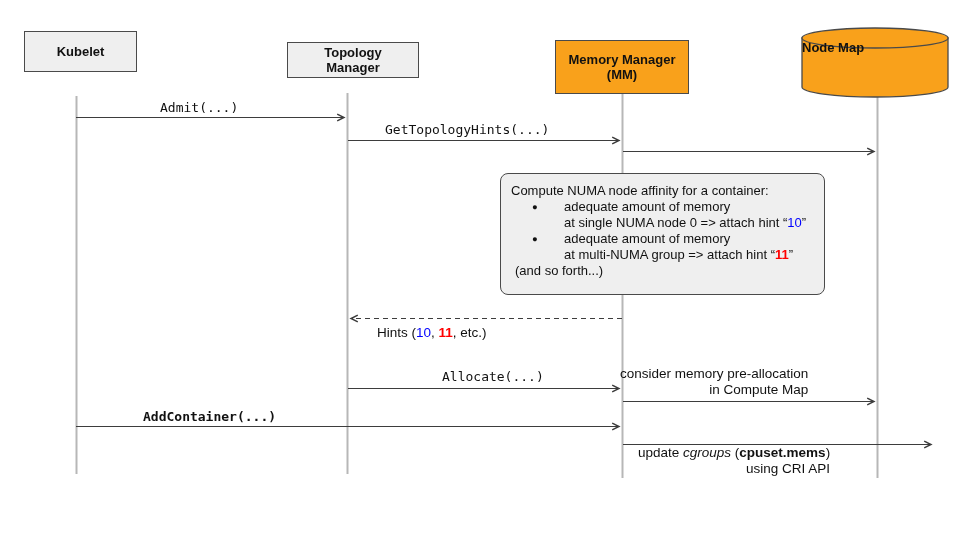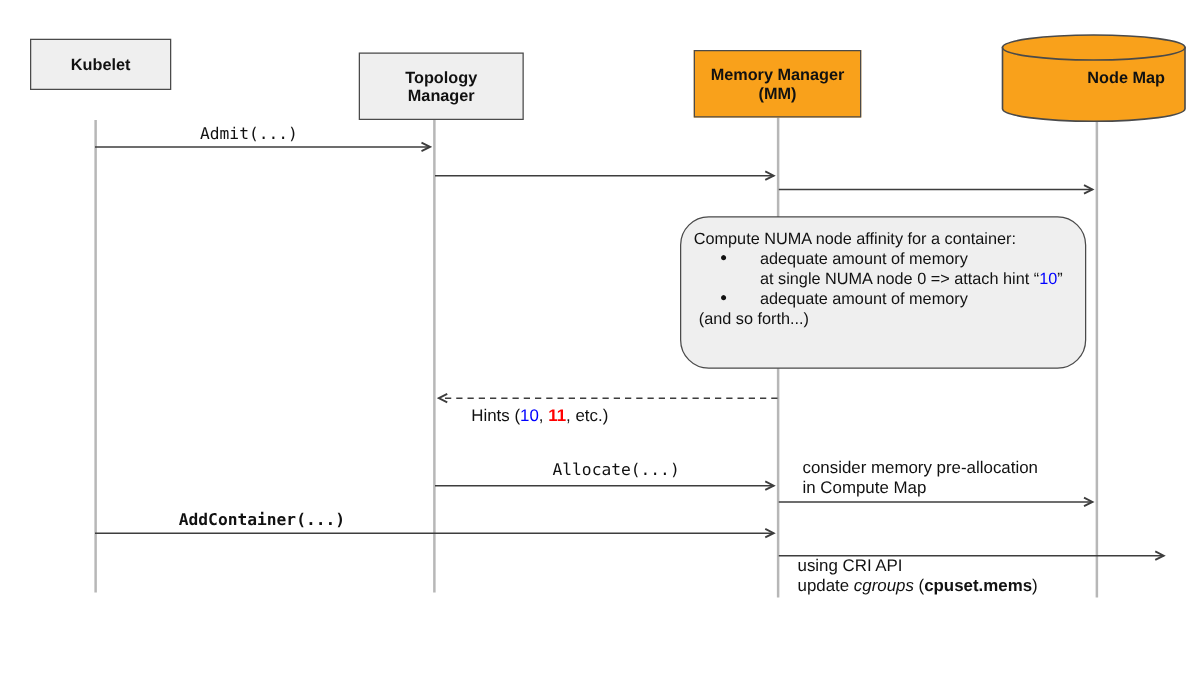--- a/index.html
+++ b/index.html
@@ -18,34 +18,34 @@
   .actor-box {
     position:absolute; box-sizing:border-box;
     border:1.2px solid var(--border-dark,#4A4A4A);
     display:flex; flex-direction:column; align-items:center; justify-content:center;
     text-align:center; font-weight:bold; font-size:13px; line-height:15.5px;
   }
   .gray-fill   { background:var(--box-fill-gray,#EFEFEF); }
   .orange-fill { background:var(--orange,#F9A11B); }
 
   .cyl-label {
-    position:absolute; left:802px; top:54px; width:130px; text-align:right;
+    position:absolute; left:802px; top:40px; width:130px; text-align:left;
     font-weight:bold; font-size:13px; line-height:15.5px;
   }
 
-  .label { position:absolute; white-space:nowrap; font-size:13.5px; line-height:15.5px; }
+  .label { position:absolute; white-space:nowrap; font-size:13.5px; line-height:15.5px;text-align:right; }
   .mono  { font-family:"DejaVu Sans Mono","Liberation Mono",monospace; font-size:13px; }
 
   .hint-blue { color:var(--hint-blue,#0000FF); font-weight:normal; }
   .hint-red  { color:var(--hint-red,#FF0000);  font-weight:bold; }
 
   .note {
-    position:absolute; left:544px; top:173px; width:325px; height:122px;
+    position:absolute; left:500px; top:173px; width:325px; height:122px;
     box-sizing:border-box; background:var(--box-fill-gray,#EFEFEF);
-    border:1.3px solid var(--border-dark,#4A4A4A); border-radius:23px;
+    border:1.3px solid var(--border-dark,#4A4A4A); border-radius:8px;
     font-size:13px; line-height:16px; padding:9px 10px 0 10px;
   }
   .note .row { display:flex; }
   .note .dot { flex:0 0 53px; box-sizing:border-box; padding-left:21px; font-size:9.5px; line-height:16px; }
   .note .footer { margin-left:4px; }
 </style>
 </head>
 <body>
 
 <div class="canvas">
@@ -74,67 +74,69 @@
     <g>
       <path class="cyl" d="M802,38 L802,87 A73,10 0 0 0 948,87 L948,38 Z"></path>
       <ellipse class="cyl" cx="875" cy="38" rx="73" ry="10"></ellipse>
     </g>
   </svg>
 
   <div class="actor-box gray-fill" style="left:24px; top:31px; width:113px; height:41px;justify-content:center;">
     <div>Kubelet</div>
   </div>
 
-  <div class="actor-box gray-fill" style="left:287px; top:42px; width:132px; height:54px;">
+  <div class="actor-box gray-fill" style="left:287px; top:42px; width:132px; height:36px;">
     <div>Topology</div>
     <div>Manager</div>
   </div>
 
   <div class="actor-box orange-fill" style="left:555px; top:40px; width:134px; height:54px;">
     <div>Memory Manager</div>
     <div>(MM)</div>
   </div>
 
   <div class="cyl-label">
     <div>Node Map</div>
   </div>
 
   <div class="label mono" style="left:160px; top:100px;">Admit(...)</div>
 
+  <div class="label mono" style="left:385px; top:122px;">GetTopologyHints(...)</div>
 
 
   <div class="label" style="left:377px; top:285px;margin-top:40px;">
     <span>Hints (</span><span class="hint-blue">10</span><span>, </span><span class="hint-red">11</span><span>, etc.)</span>
   </div>
 
   <div class="label mono" style="left:442px; top:369px;">Allocate(...)</div>
 
-  <div class="label" style="left:642px; top:366px;">
+  <div class="label" style="left:620px; top:366px;">
     <div>consider memory pre-allocation</div>
     <div>in Compute Map</div>
   </div>
 
   <div class="label mono" style="left:143px; top:409px;font-weight:bold;">AddContainer(...)</div>
 
   <div class="label" style="left:638px; top:445px;">
+    <div><span>update </span><span style="font-style:italic">cgroups</span><span> (</span><span style="font-weight:bold">cpuset.mems</span><span>)</span></div>
     <div>using CRI API</div>
-    <div><span>update </span><span style="font-style:italic">cgroups</span><span> (</span><span style="font-weight:bold">cpuset.mems</span><span>)</span></div>
   </div>
 
   <div class="note">
     <div>Compute NUMA node affinity for a container:</div>
     <div class="row">
       <span class="dot">●</span>
       <div>
         <div>adequate amount of memory</div>
         <div><span>at single NUMA node 0 =&gt; attach hint “</span><span class="hint-blue">10</span><span>”</span></div>
       </div>
     </div>
     <div class="row">
       <span class="dot">●</span>
       <div>
         <div>adequate amount of memory</div>
+        <div><span>at multi-NUMA group =&gt; attach hint “</span><span class="hint-red">11</span><span>”</span></div>
       </div>
     </div>
     <div class="footer">(and so forth...)</div>
   </div>
 
 </div>
 
 </body></html>

